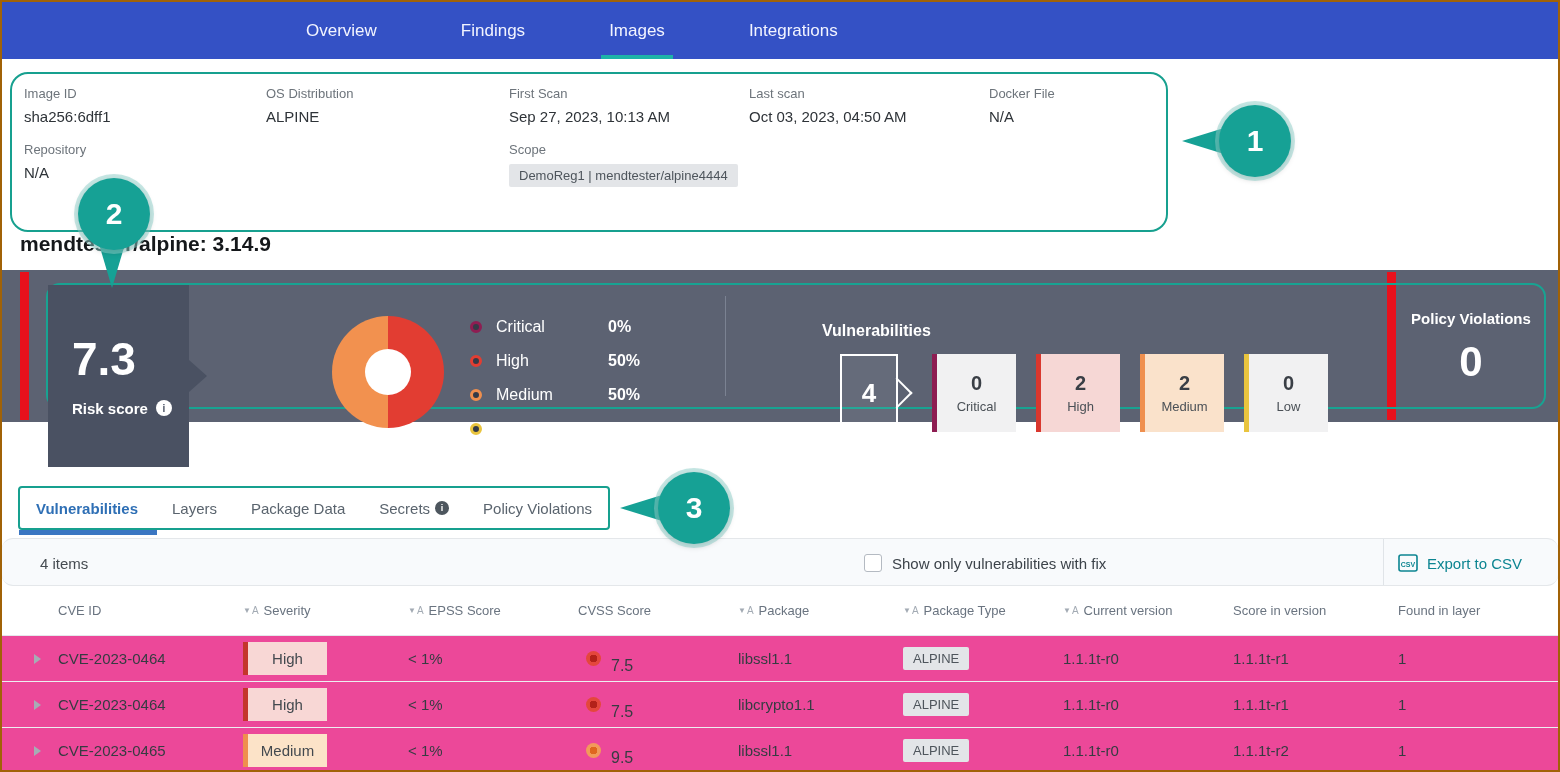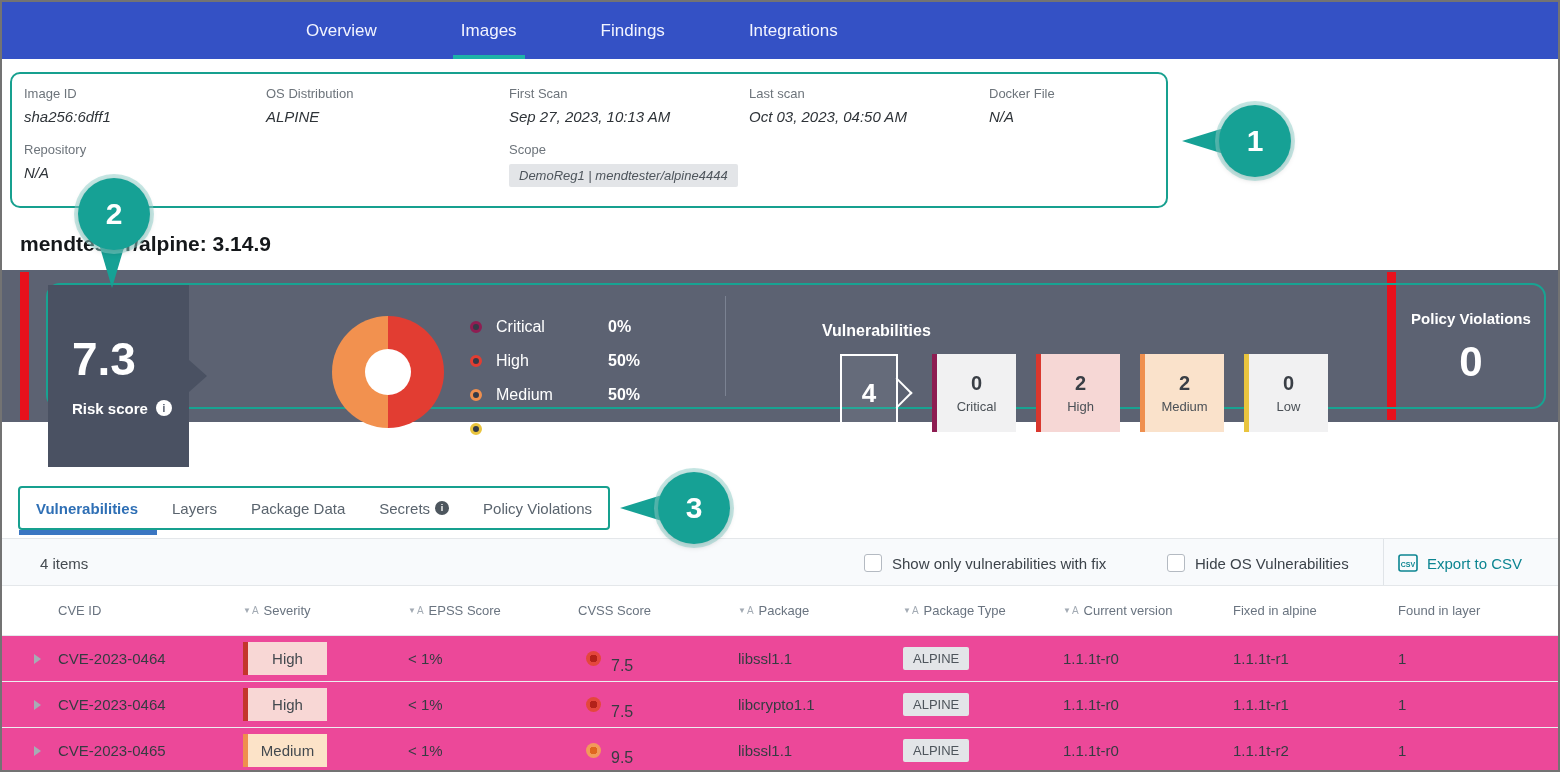--- a/index.html
+++ b/index.html
@@ -1,28 +1,28 @@
 <!DOCTYPE html>
 <html><head>
 <meta charset="utf-8">
 <style>
   * { margin:0; padding:0; box-sizing:border-box; }
   html,body { width:1560px; height:772px; overflow:hidden; background:#fff; }
   body { font-family:"Liberation Sans", sans-serif; }
-  .screen { position:relative; width:1560px; height:772px; background:#fff; border:2px solid #737373; overflow:hidden;padding-left:42px; }
+  .screen { position:relative; width:1560px; height:772px; background:#fff; border:2px solid #a16207; overflow:hidden;padding-left:42px; }
 
   
   .topnav { position:absolute; top:0; left:0; right:0; height:57px; background:#3451c5; display:flex; align-items:stretch; padding-left:262px; }
   .topnav .ntab { position:relative; display:flex; align-items:center; padding:0 42px; color:#f2f4ff; font-size:17px; cursor:pointer; }
   .topnav .ntab.active::after { content:""; position:absolute; left:34px; right:34px; bottom:0; height:4px; background:#1db3a8; }
 
   
-  .meta-panel { position:absolute; top:70px; left:8px; width:1158px; height:136px; border:2px solid #17a08f; border-radius:10px; padding:12px 12px 8px 12px; display:grid; grid-template-columns:242px 243px 240px 240px 1fr; grid-template-rows:52px 52px; row-gap:4px; }
+  .meta-panel { position:absolute; top:70px; left:8px; width:1158px; height:160px; border:2px solid #17a08f; border-radius:18px; padding:12px 12px 8px 12px; display:grid; grid-template-columns:242px 243px 240px 240px 1fr; grid-template-rows:52px 52px; row-gap:4px; }
   .meta-label { font-size:13px; color:#6d747b; margin-bottom:7px; }
-  .meta-value { font-size:15px; color:#2e3338;font-style:italic; }
+  .meta-value { font-size:15px; color:#2e3338; }
   .chip { display:inline-block; background:#e3e5e8; color:#4e555c; font-size:13px; padding:4px 10px; border-radius:2px; white-space:nowrap; }
   .span2 { grid-column:3 / span 2; }
 
   .page-title { position:absolute; top:230px; left:18px; font-size:21px; font-weight:bold; color:#15181b; }
 
   
   .banner { position:absolute; top:268px; left:0; right:0; height:152px; background:#5c6272; }
   .stripe { position:absolute; top:2px; bottom:2px; width:9px; background:#e8111c; }
   .stripe.s1 { left:18px; } .stripe.s2 { left:1385px; }
   .frame { position:absolute; left:44px; right:12px; top:13px; bottom:13px; border:2px solid #18a392; border-radius:14px; }
@@ -58,21 +58,21 @@
 
   
   .dtabs { position:absolute; top:484px; left:16px; width:592px; height:44px; border:2px solid #17a08f; border-radius:4px; display:flex; align-items:center; padding:0 16px; gap:34px; background:#fff; }
   .dtab { font-size:15px; color:#5a646e; display:flex; align-items:center; gap:5px; cursor:pointer; white-space:nowrap; }
   .dtab.active { color:#2e6fb5; font-weight:600; }
   .info-dark { width:14px; height:14px; background:#4d565e; color:#fff; border-radius:50%; display:inline-flex; align-items:center; justify-content:center; font-size:9px; font-weight:bold; }
   .info-dark::after { content:"i"; }
   .active-underline { position:absolute; top:528px; left:17px; width:138px; height:5px; background:#3a76c2; }
 
   
-  .toolbar { position:absolute; top:536px; left:0; right:0; height:48px; background:#f8fafc; border-top:1px solid #e4e7ea; border-bottom:1px solid #e4e7ea; }
+  .toolbar { position:absolute; top:536px; left:0; right:0; height:48px; background:#f8fafc; border-top:1px solid #e4e7ea; border-bottom:1px solid #e4e7ea;border-radius:11px; }
   .items-count { position:absolute; left:38px; top:0; height:48px; display:flex; align-items:center; font-size:15px; color:#454b51; }
   .cbgroup { position:absolute; top:0; height:48px; display:flex; align-items:center; gap:10px; font-size:15px; color:#3c434a; }
   .cbg1 { left:862px; } .cbg2 { left:1165px; }
   .checkbox { width:18px; height:18px; border:1.5px solid #b4bac2; background:#fff; border-radius:3px; display:inline-block; }
   .tool-div { position:absolute; left:1381px; top:0; bottom:0; width:1px; background:#e0e4e8; }
   .export { position:absolute; left:1396px; top:0; height:48px; display:flex; align-items:center; gap:9px; color:#0c8591; font-size:15px; cursor:pointer; }
 
   
   .thead { position:absolute; top:584px; left:0; right:0; height:50px; display:grid; grid-template-columns:56px 185px 165px 170px 160px 165px 160px 170px 165px 1fr; align-items:center; border-bottom:1px solid #e4e7ea; color:#6a7480; font-size:13px; background:#fff; }
   .hcell { display:flex; align-items:center; padding-right:6px; }
@@ -99,22 +99,22 @@
   .t2 { left:97px; top:242px; border-left:13px solid transparent; border-right:13px solid transparent; border-top:44px solid #16a195; }
   .t3 { left:618px; top:493px; border-top:13px solid transparent; border-bottom:13px solid transparent; border-right:42px solid #16a195; }
 </style>
 </head>
 <body>
 
 <div class="screen">
 
   <div class="topnav">
     <div class="ntab">Overview</div>
+    <div class="ntab">Findings</div>
     <div class="ntab active">Images</div>
-    <div class="ntab">Findings</div>
     <div class="ntab">Integrations</div>
   </div>
 
   <div class="meta-panel">
     <div class="meta-field">
       <div class="meta-label">Image ID</div>
       <div class="meta-value">sha256:6dff1</div>
     </div>
     <div class="meta-field">
       <div class="meta-label">OS Distribution</div>
@@ -224,24 +224,20 @@
     <div class="dtab">Policy Violations</div>
   </div>
   <div class="active-underline"></div>
 
   <div class="toolbar">
     <div class="items-count">4 items</div>
     <div class="cbgroup cbg1">
       <span class="checkbox"></span>
       <span>Show only vulnerabilities with fix</span>
     </div>
-    <div class="cbgroup cbg2">
-      <span class="checkbox"></span>
-      <span>Hide OS Vulnerabilities</span>
-    </div>
     <div class="tool-div"></div>
     <div class="export">
       <svg width="20" height="18" viewBox="0 0 20 18">
         <rect x="1" y="1" width="18" height="16" rx="2" fill="none" stroke="#0c8591" stroke-width="1.6"></rect>
         <text x="10" y="13" font-size="7" fill="#0c8591" text-anchor="middle" font-weight="bold">CSV</text>
       </svg>
       <span>Export to CSV</span>
     </div>
   </div>
 
@@ -267,21 +263,21 @@
       </div>
     <div class="hcell">
         <span class="sort-ic"></span>
         <span>Package Type</span>
       </div>
     <div class="hcell">
         <span class="sort-ic"></span>
         <span>Current version</span>
       </div>
     <div class="hcell">
-        <span>Fixed in alpine</span>
+        <span>Score in version</span>
       </div>
     <div class="hcell">
         <span>Found in layer</span>
       </div>
   </div>
 
   <div class="tbody">
     <div class="trow">
       <div><span class="expander"></span></div>
       <div>CVE-2023-0464</div>

